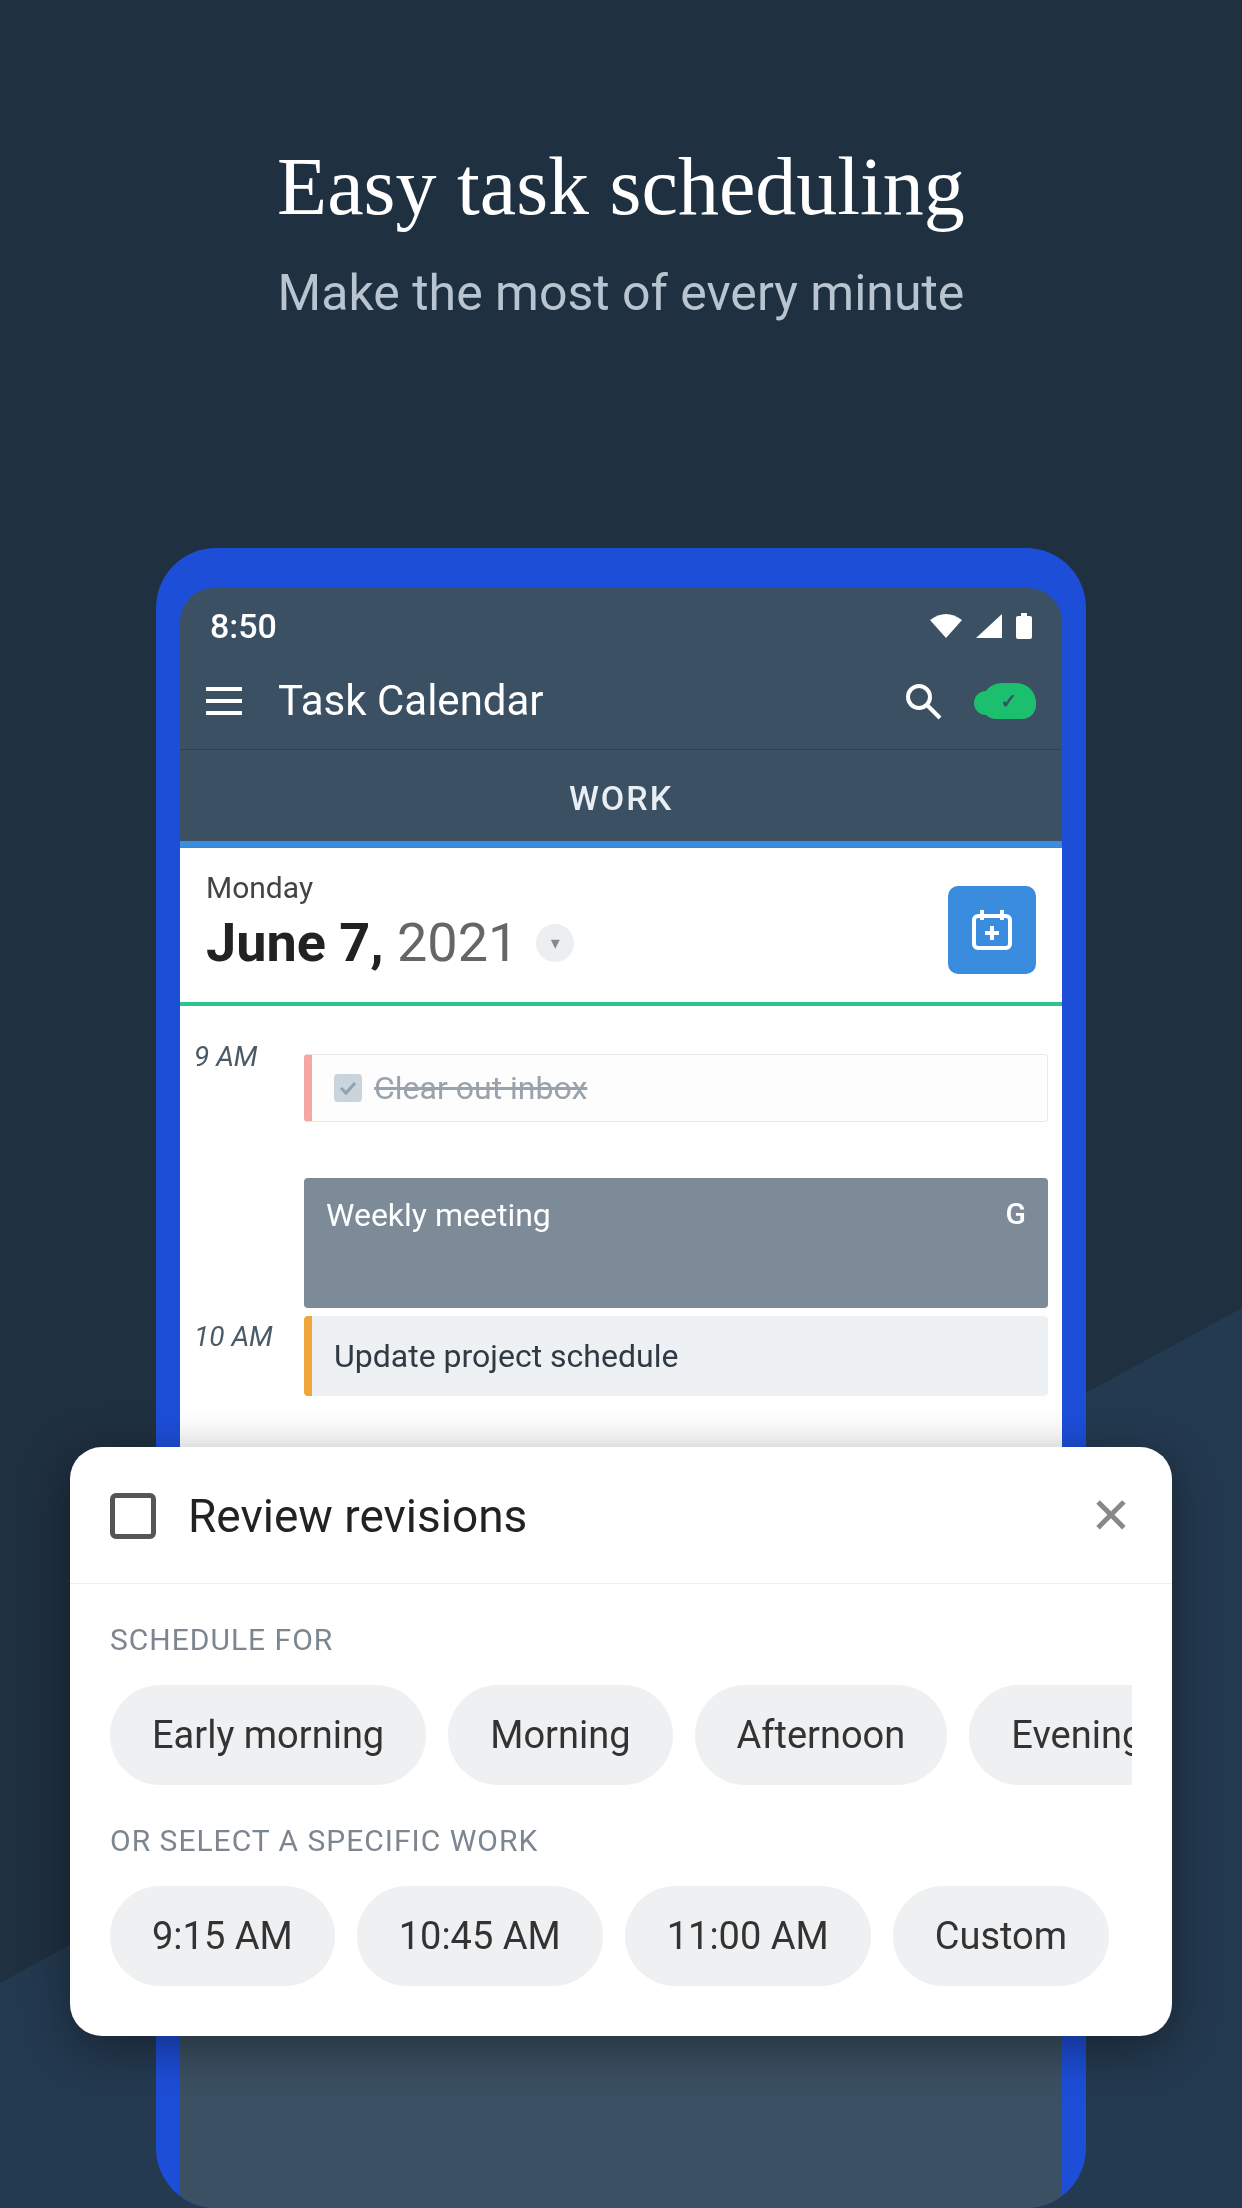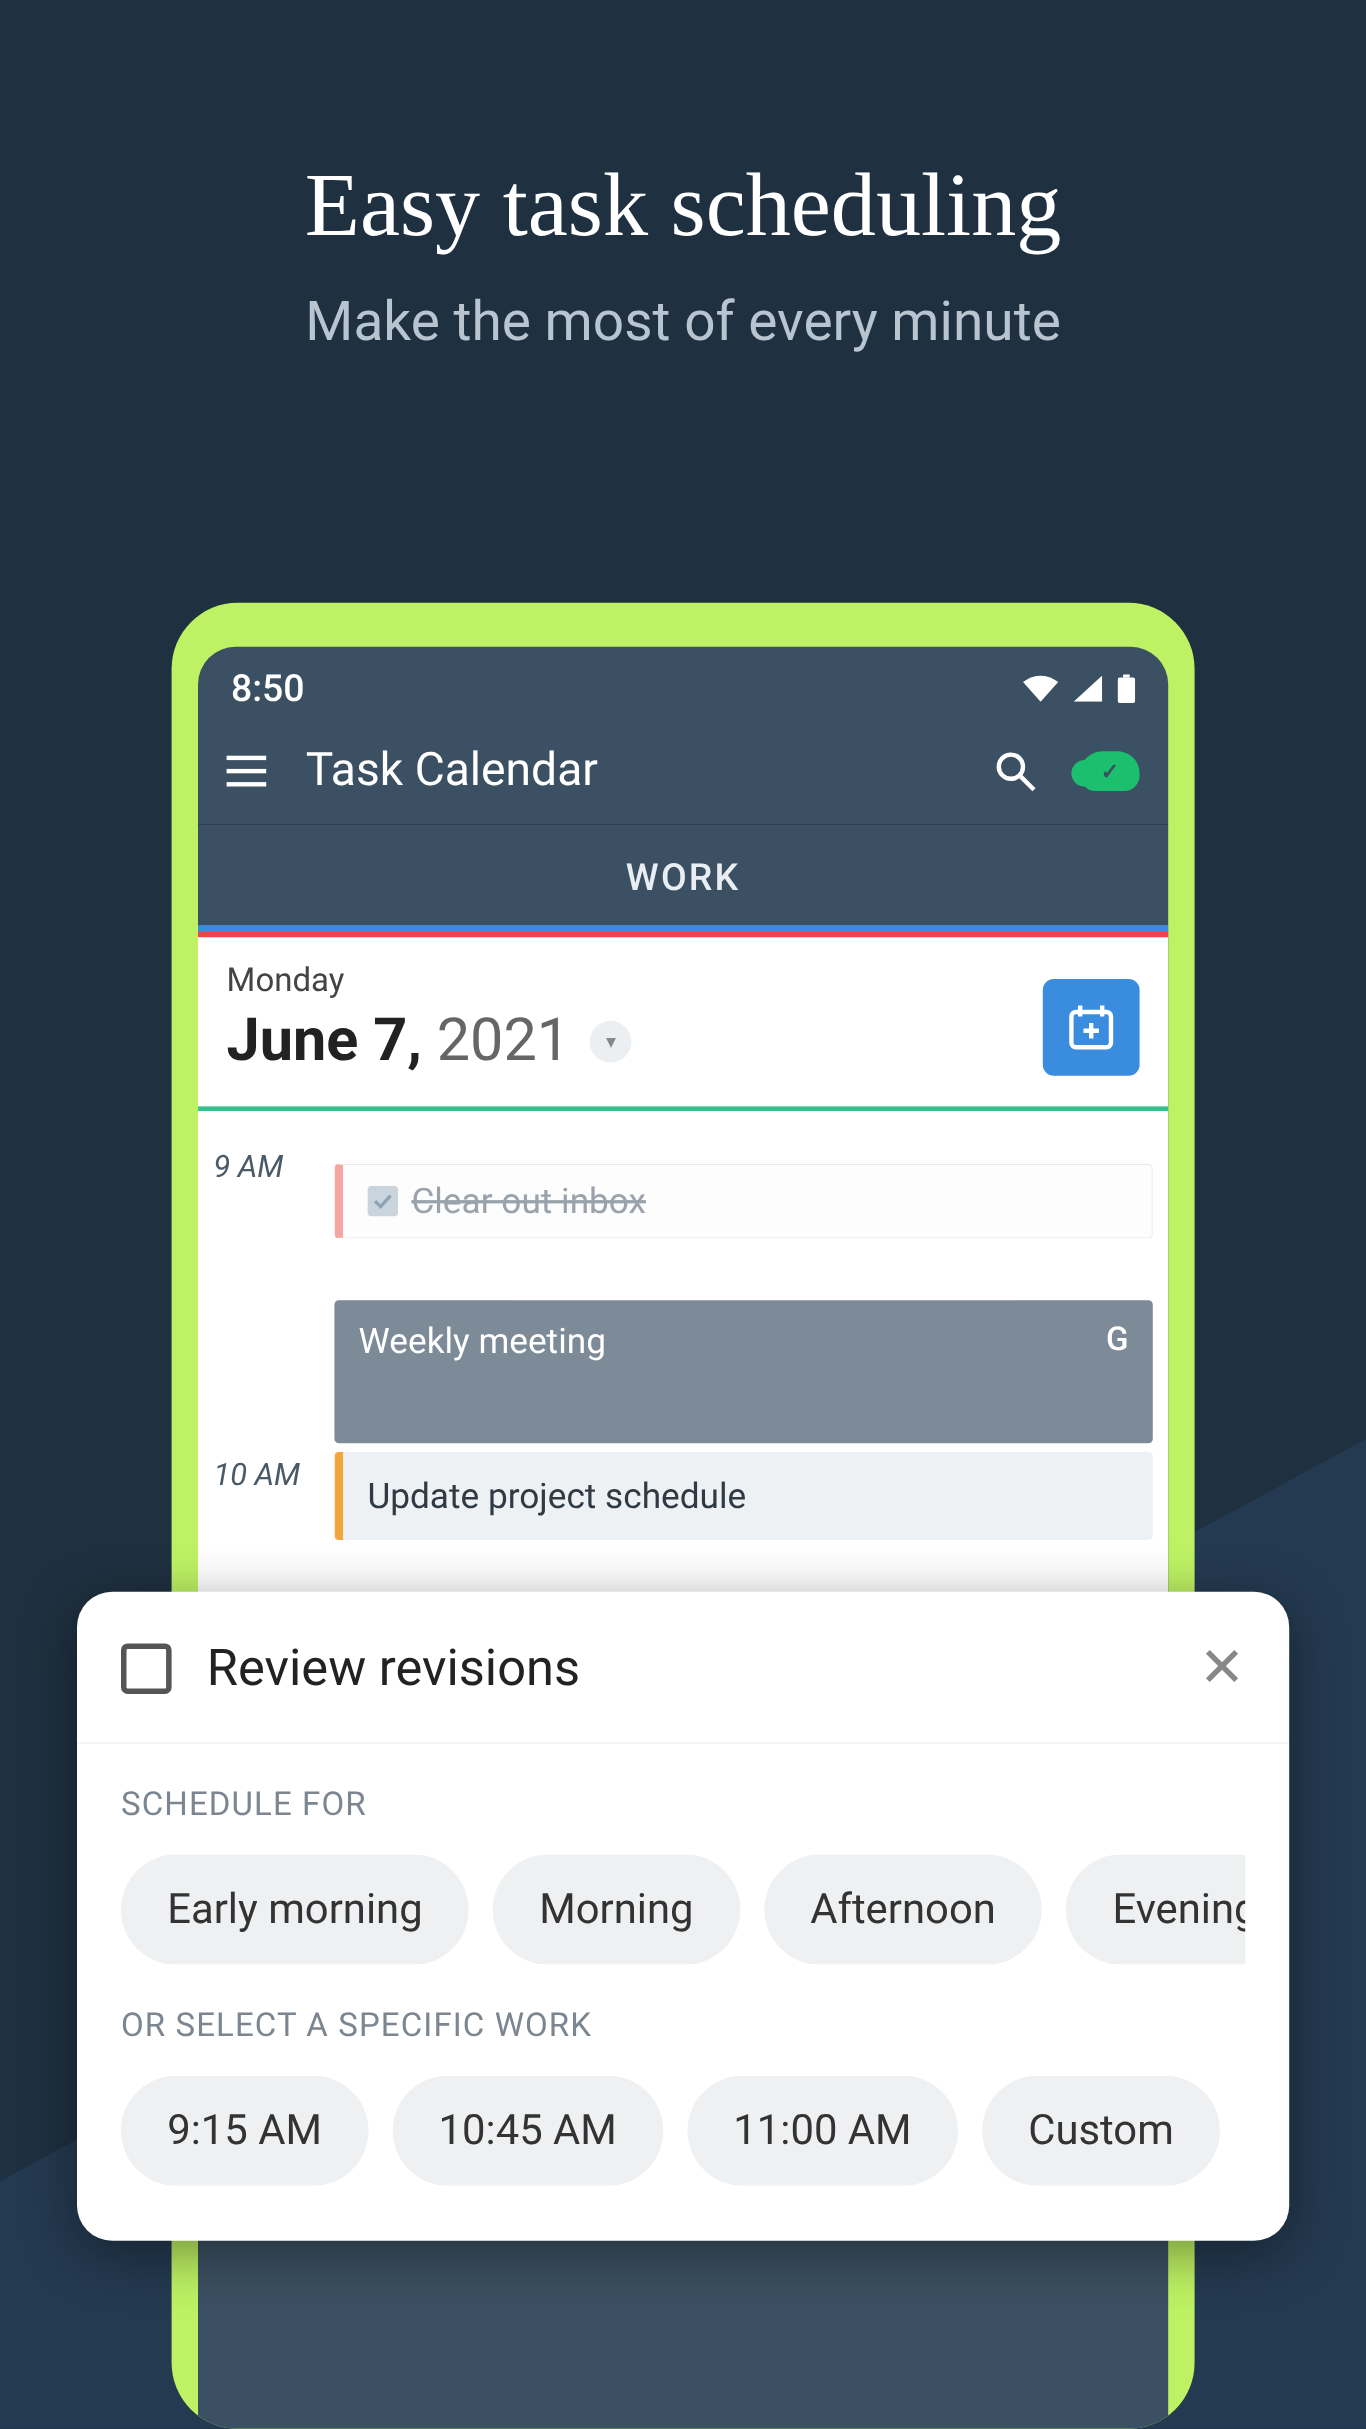--- a/index.html
+++ b/index.html
@@ -38,21 +38,21 @@
     font-weight: 400;
   }
   .phone {
     position: absolute;
     left: 156px;
     top: 548px;
     width: 930px;
     z-index: 2;
   }
   .phone-frame {
-    background: #bef264;
+    background: #1d4ed8;
     border-radius: 60px;
     padding: 40px 24px 0 24px;
     height: 1660px;
     overflow: hidden;
   }
   .screen {
     background: #3b5062;
     border-radius: 34px 34px 0 0;
     height: 100%;
     overflow: hidden;
@@ -102,21 +102,21 @@
   }
   .checkmark {
     color: #3b5062;
     font-size: 20px;
     font-weight: bold;
     z-index: 1;
   }
   .tabs {
     display: flex;
     border-top: 1px solid #2e4253;
-    border-bottom: 6px solid #ef4444;
+    border-bottom: 2px solid #ef4444;
   }
   .tab {
     flex: 1;
     text-align: center;
     padding: 28px 0;
     color: #b8c5d0;
     font-size: 34px;
     font-weight: 500;
     letter-spacing: 2px;
     position: relative;

